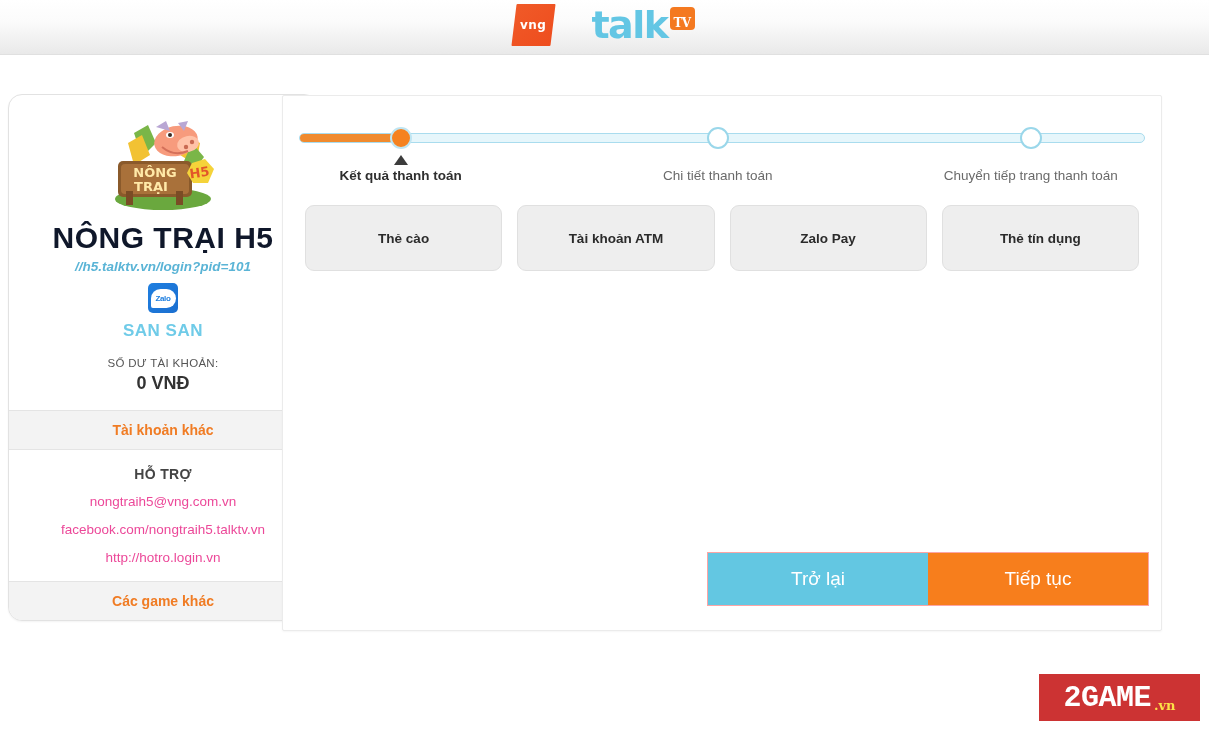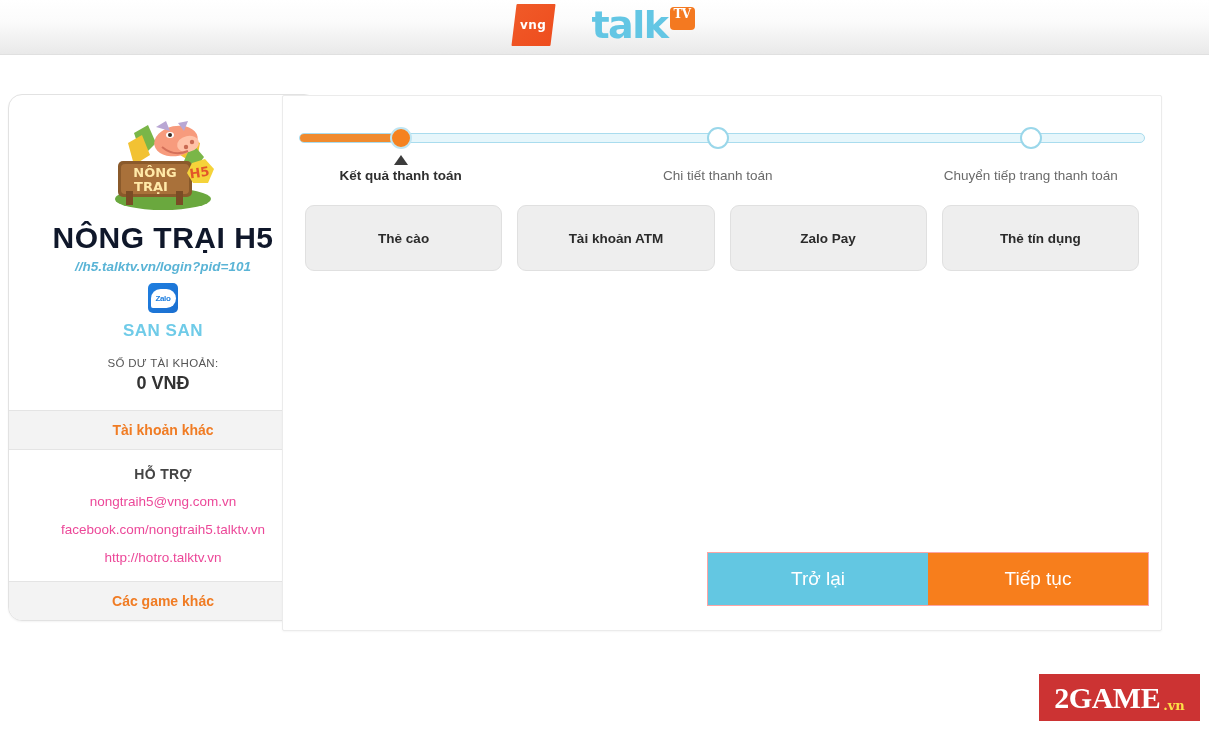--- a/index.html
+++ b/index.html
@@ -36,21 +36,21 @@
 
   .talk-logo { display: flex; align-items: flex-start; }
   .talk-word {
     color: #63c6e4; font-size: 38px; font-weight: bold;
     letter-spacing: -1.5px; line-height: 38px;
     font-family: "DejaVu Sans", sans-serif;
   }
   .tv-badge {
     width: 25px; height: 23px; background: #f47920;
     border-radius: 4px; margin-left: 2px; margin-top: 1px;
-    display: flex; align-items: flex-start; justify-content: center;
+    display: flex; align-items: flex-end; justify-content: center;
   }
   .tv-badge span {
     color: #ffffff; font-size: 12px; font-weight: bold;
     font-family: "DejaVu Serif", serif; letter-spacing: -0.5px;
   }
 
   
   .sidebar {
     position: absolute; left: 8px; top: 94px;
     width: 310px;
@@ -224,21 +224,21 @@
 
   
   .watermark {
     position: absolute; left: 1039px; top: 674px;
     width: 161px; height: 47px;
     background: #cc3333;
     display: flex; align-items: center; justify-content: center;
   }
   .watermark .wm-main {
     color: #ffffff; font-size: 30px; font-weight: bold;
-    font-family: Liberation Serif, serif; letter-spacing: -0.5px;
+    font-family: Liberation Mono, monospace; letter-spacing: -0.5px;
   }
   .watermark .wm-suffix {
     color: #fde047; font-size: 13px; font-weight: bold;
     font-family: "DejaVu Serif", serif; margin-left: 3px;
     align-self: flex-end; margin-bottom: 8px;
   }
 </style>
 </head>
 <body>
 
@@ -304,21 +304,21 @@
   <div class="account-name">SAN SAN</div>
   <div class="balance-label">SỐ DƯ TÀI KHOẢN:</div>
   <div class="balance-value">0 VNĐ</div>
 
   <div class="side-band">Tài khoản khác</div>
 
   <div class="support-block">
     <div class="support-title">HỖ TRỢ</div>
     <a class="support-link">nongtraih5@vng.com.vn</a>
     <a class="support-link">facebook.com/nongtraih5.talktv.vn</a>
-    <a class="support-link">http://hotro.talktv.vn</a>
+    <a class="support-link">http://hotro.login.vn</a>
   </div>
 
   <div class="side-band last">Các game khác</div>
 </div>
 
 <div class="main-panel">
 
   <div class="stepper">
     <div class="step-track"></div>
     <div class="step-track-fill"></div>

